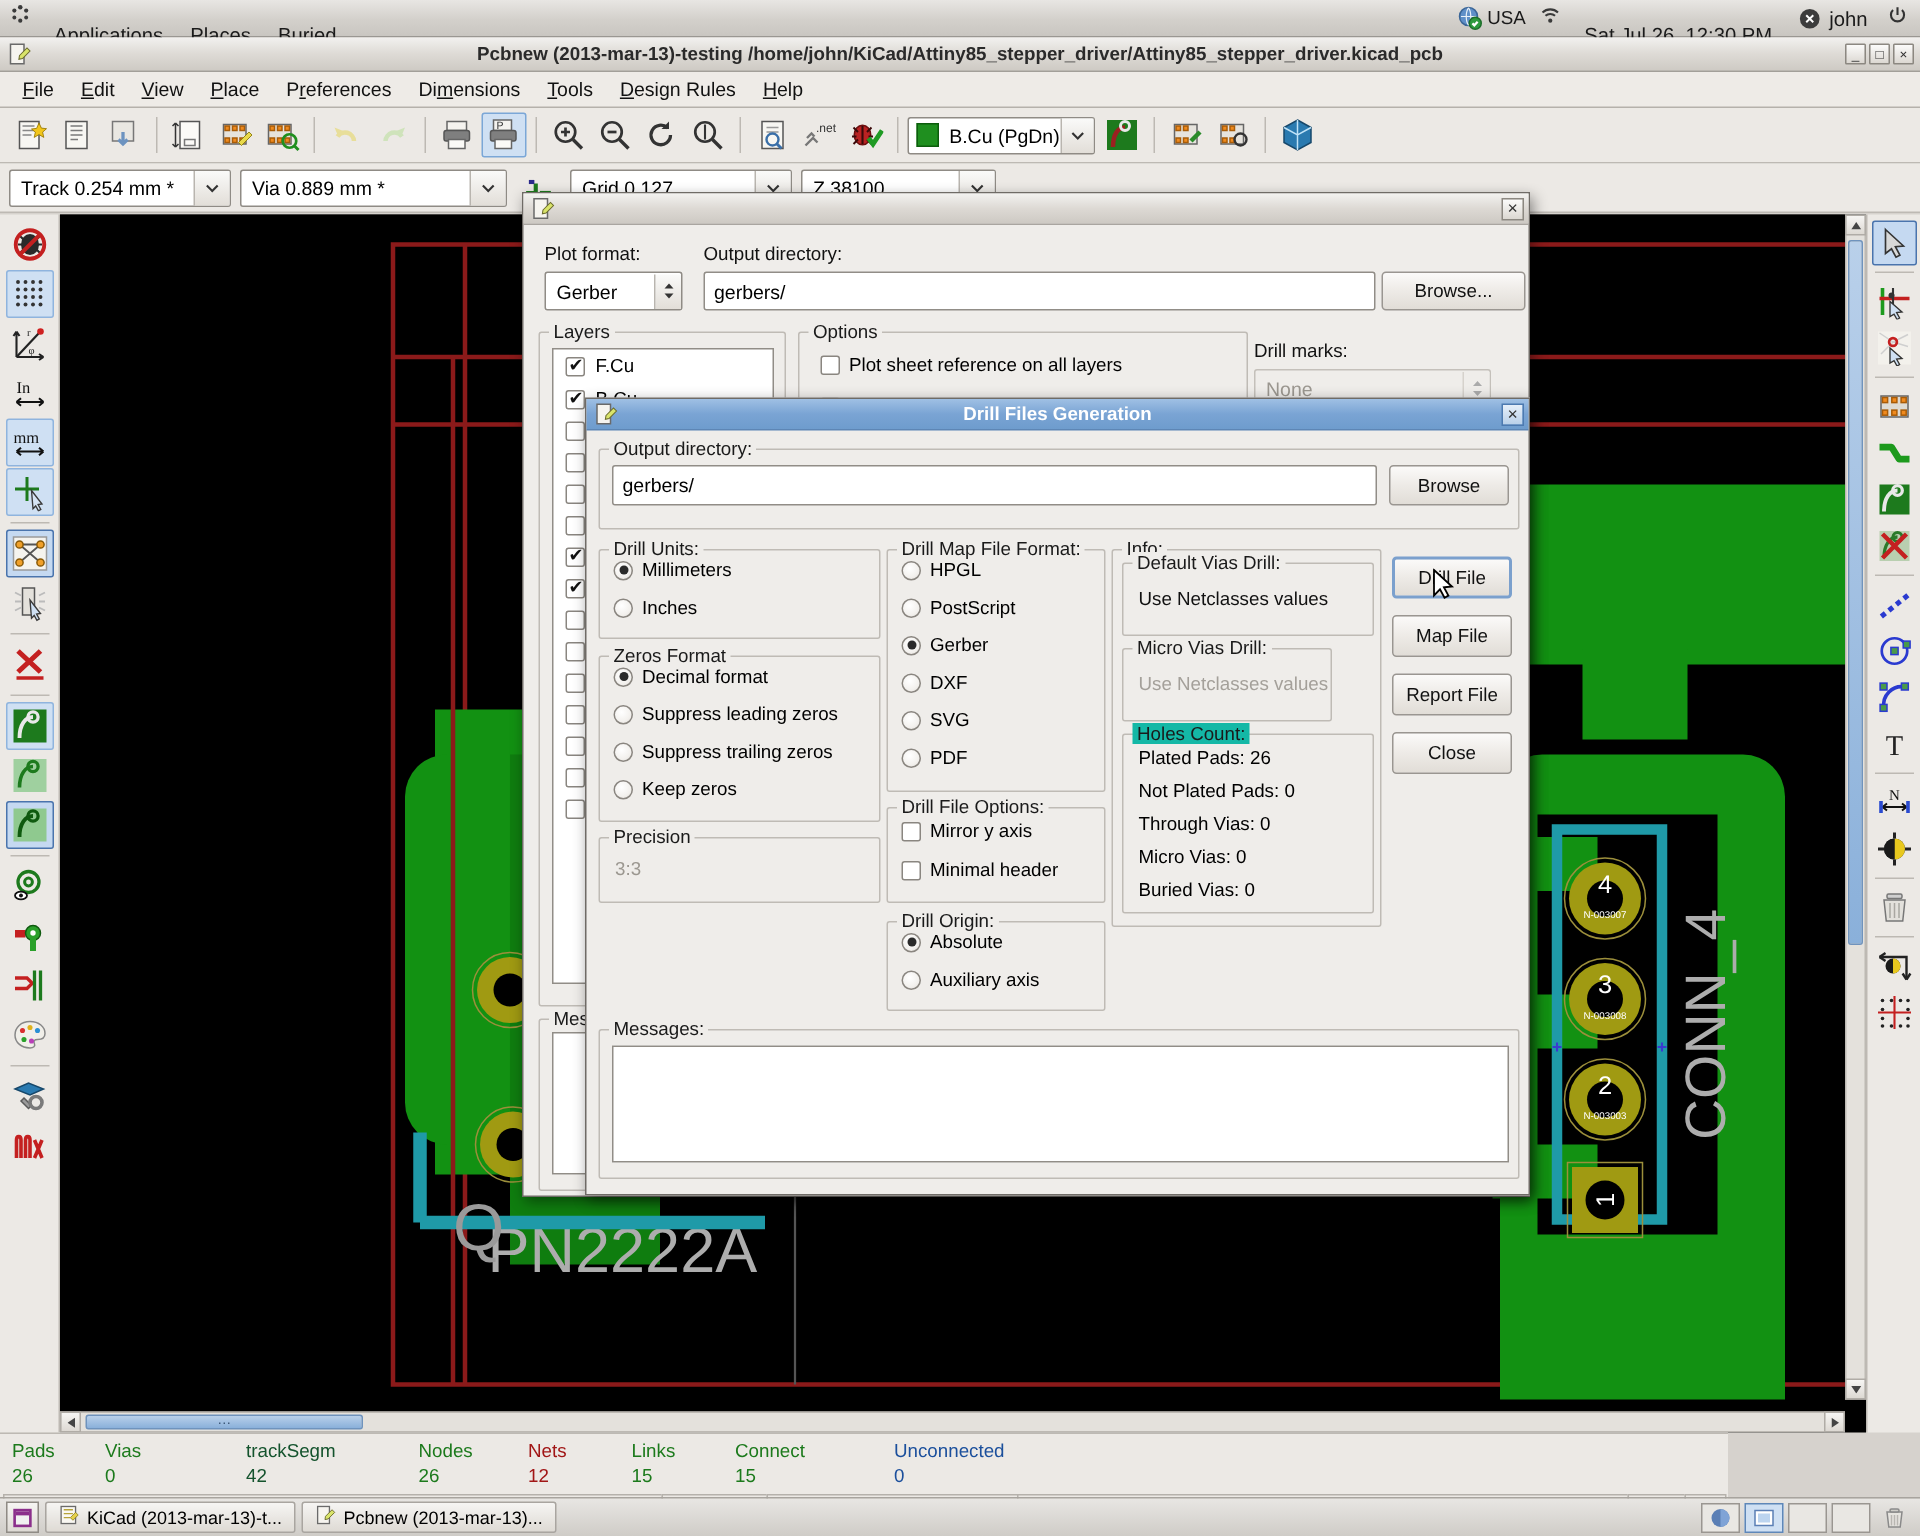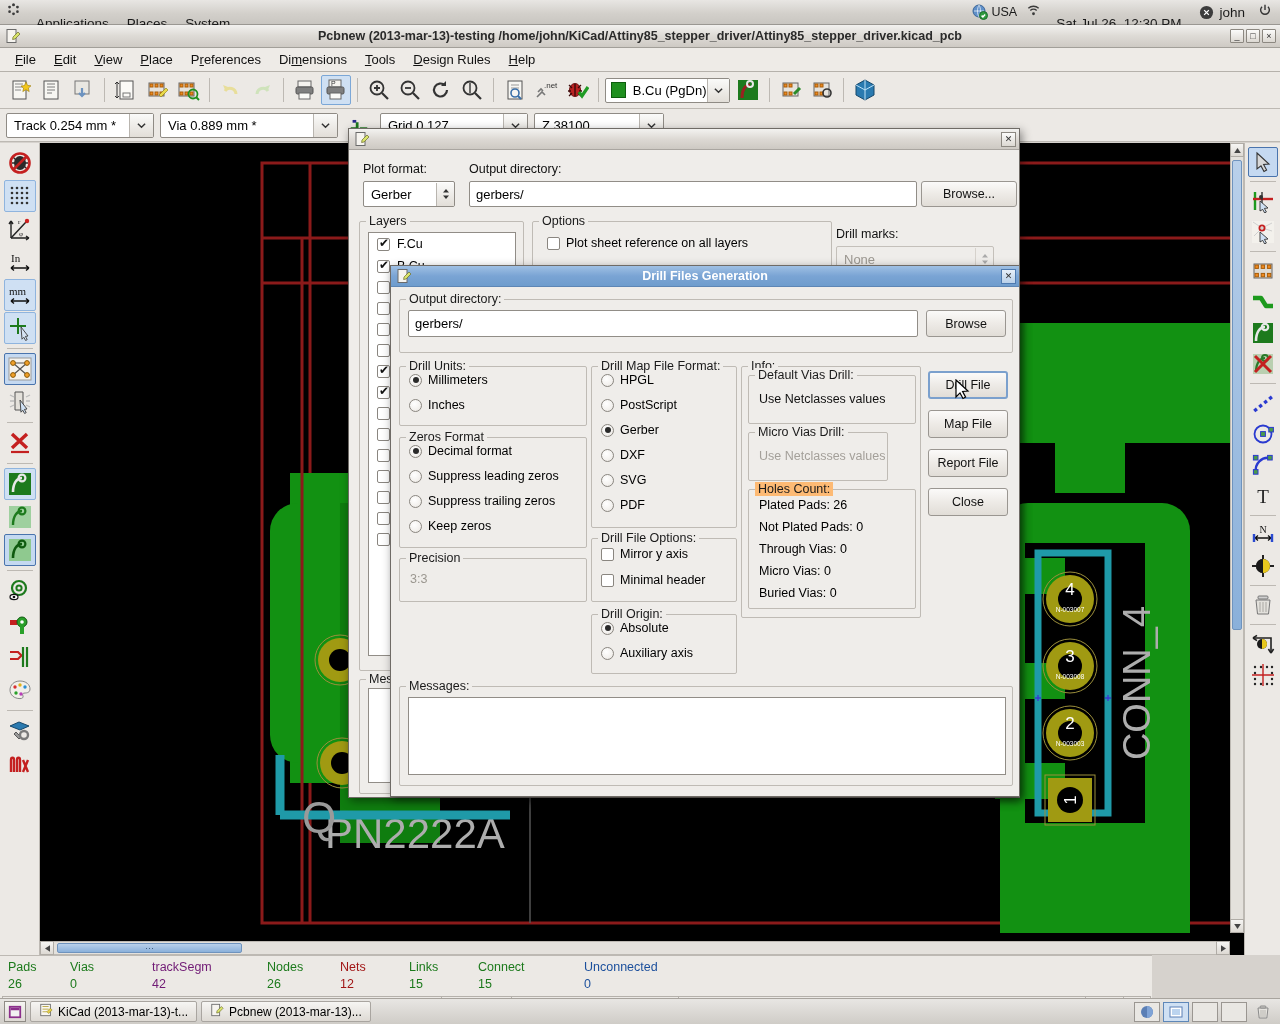--- a/index.html
+++ b/index.html
@@ -139,21 +139,21 @@
           <circle cx="12.2" cy="5.4" r="1.5"></circle>
           <circle cx="12.2" cy="10.3" r="1.4"></circle>
       <circle cx="8" cy="12.6" r="1.5"></circle>
           <circle cx="3.8" cy="10.3" r="1.4"></circle>
           <circle cx="3.8" cy="5.4" r="1.5"></circle>
     </g>
       </svg>
   </span>
   <span class="gp-item">Applications</span>
   <span class="gp-item">Places</span>
-  <span class="gp-item">System</span>
+  <span class="gp-item">Buried</span>
   <span class="gp-right">
     <span class="gp-item" style="display:flex;align-items:center;gap:3px;padding-right:3px;">
       <svg width="16" height="16" viewBox="0 0 16 16">
         <circle cx="7" cy="7" r="6" fill="#5f8fc8" stroke="#3a6597"></circle>
         <path d="M2 7h10M7 1.2c2 2.6 2 9 0 11.6M7 1.2c-2 2.6-2 9 0 11.6" stroke="#e8f0f8" fill="none" stroke-width=".8"></path>
         <circle cx="11.5" cy="11.5" r="4" fill="#2e9a3e" stroke="#1d6e2a"></circle>
         <path d="M9.6 11.6l1.3 1.3 2.2-2.4" stroke="#fff" stroke-width="1.5" fill="none"></path>
       </svg>
       <span style="font-size:12.5px;">USA</span>
     </span>
@@ -864,21 +864,21 @@
   <div id="statusbar">
     <div id="stat-counts">
       <div class="stat-col" style="width:62px;color:#1c7a1c;">
         <span class="stat-k">Pads</span>
         <span class="stat-v">26</span>
       </div>
       <div class="stat-col" style="width:82px;color:#1c7a1c;">
         <span class="stat-k">Vias</span>
         <span class="stat-v">0</span>
       </div>
-      <div class="stat-col" style="width:115px;color:#701a75;">
+      <div class="stat-col" style="width:115px;color:#14532d;margin-left:12px;">
         <span class="stat-k">trackSegm</span>
         <span class="stat-v">42</span>
       </div>
       <div class="stat-col" style="width:73px;color:#1c7a1c;">
         <span class="stat-k">Nodes</span>
         <span class="stat-v">26</span>
       </div>
       <div class="stat-col" style="width:69px;color:#a11616;">
         <span class="stat-k">Nets</span>
         <span class="stat-v">12</span>
@@ -1131,21 +1131,21 @@
       <span class="gb-label" style="background:#efedea;">Default Vias Drill:</span>
       <span class="lbl" style="left:10px; top:16px;">Use Netclasses values</span>
     </div>
 
     <div class="gbox" style="left:6px; top:65px; width:140px; height:49px;">
       <span class="gb-label" style="background:#efedea;">Micro Vias Drill:</span>
       <span class="lbl" style="left:10px; top:16px; color:#a4a09a;">Use Netclasses values</span>
     </div>
 
     <div class="gbox" style="left:6px; top:122px; width:168px; height:120px;">
-      <span class="gb-label" style="background:#fdba74;">Holes Count:</span>
+      <span class="gb-label" style="background:#14b8a6;">Holes Count:</span>
       <span class="info-line" style="left:10px; top:8px;">Plated Pads: 26</span>
       <span class="info-line" style="left:10px; top:30px;">Not Plated Pads: 0</span>
       <span class="info-line" style="left:10px; top:52px;">Through Vias: 0</span>
       <span class="info-line" style="left:10px; top:74px;">Micro Vias: 0</span>
       <span class="info-line" style="left:10px; top:96px;">Buried Vias: 0</span>
     </div>
   </div>
 
   <div class="btn default" style="left:537px; top:105px; width:80px; height:28px;">Drill File</div>
   <div class="btn" style="left:537px; top:144px; width:80px; height:28px;">Map File</div>

